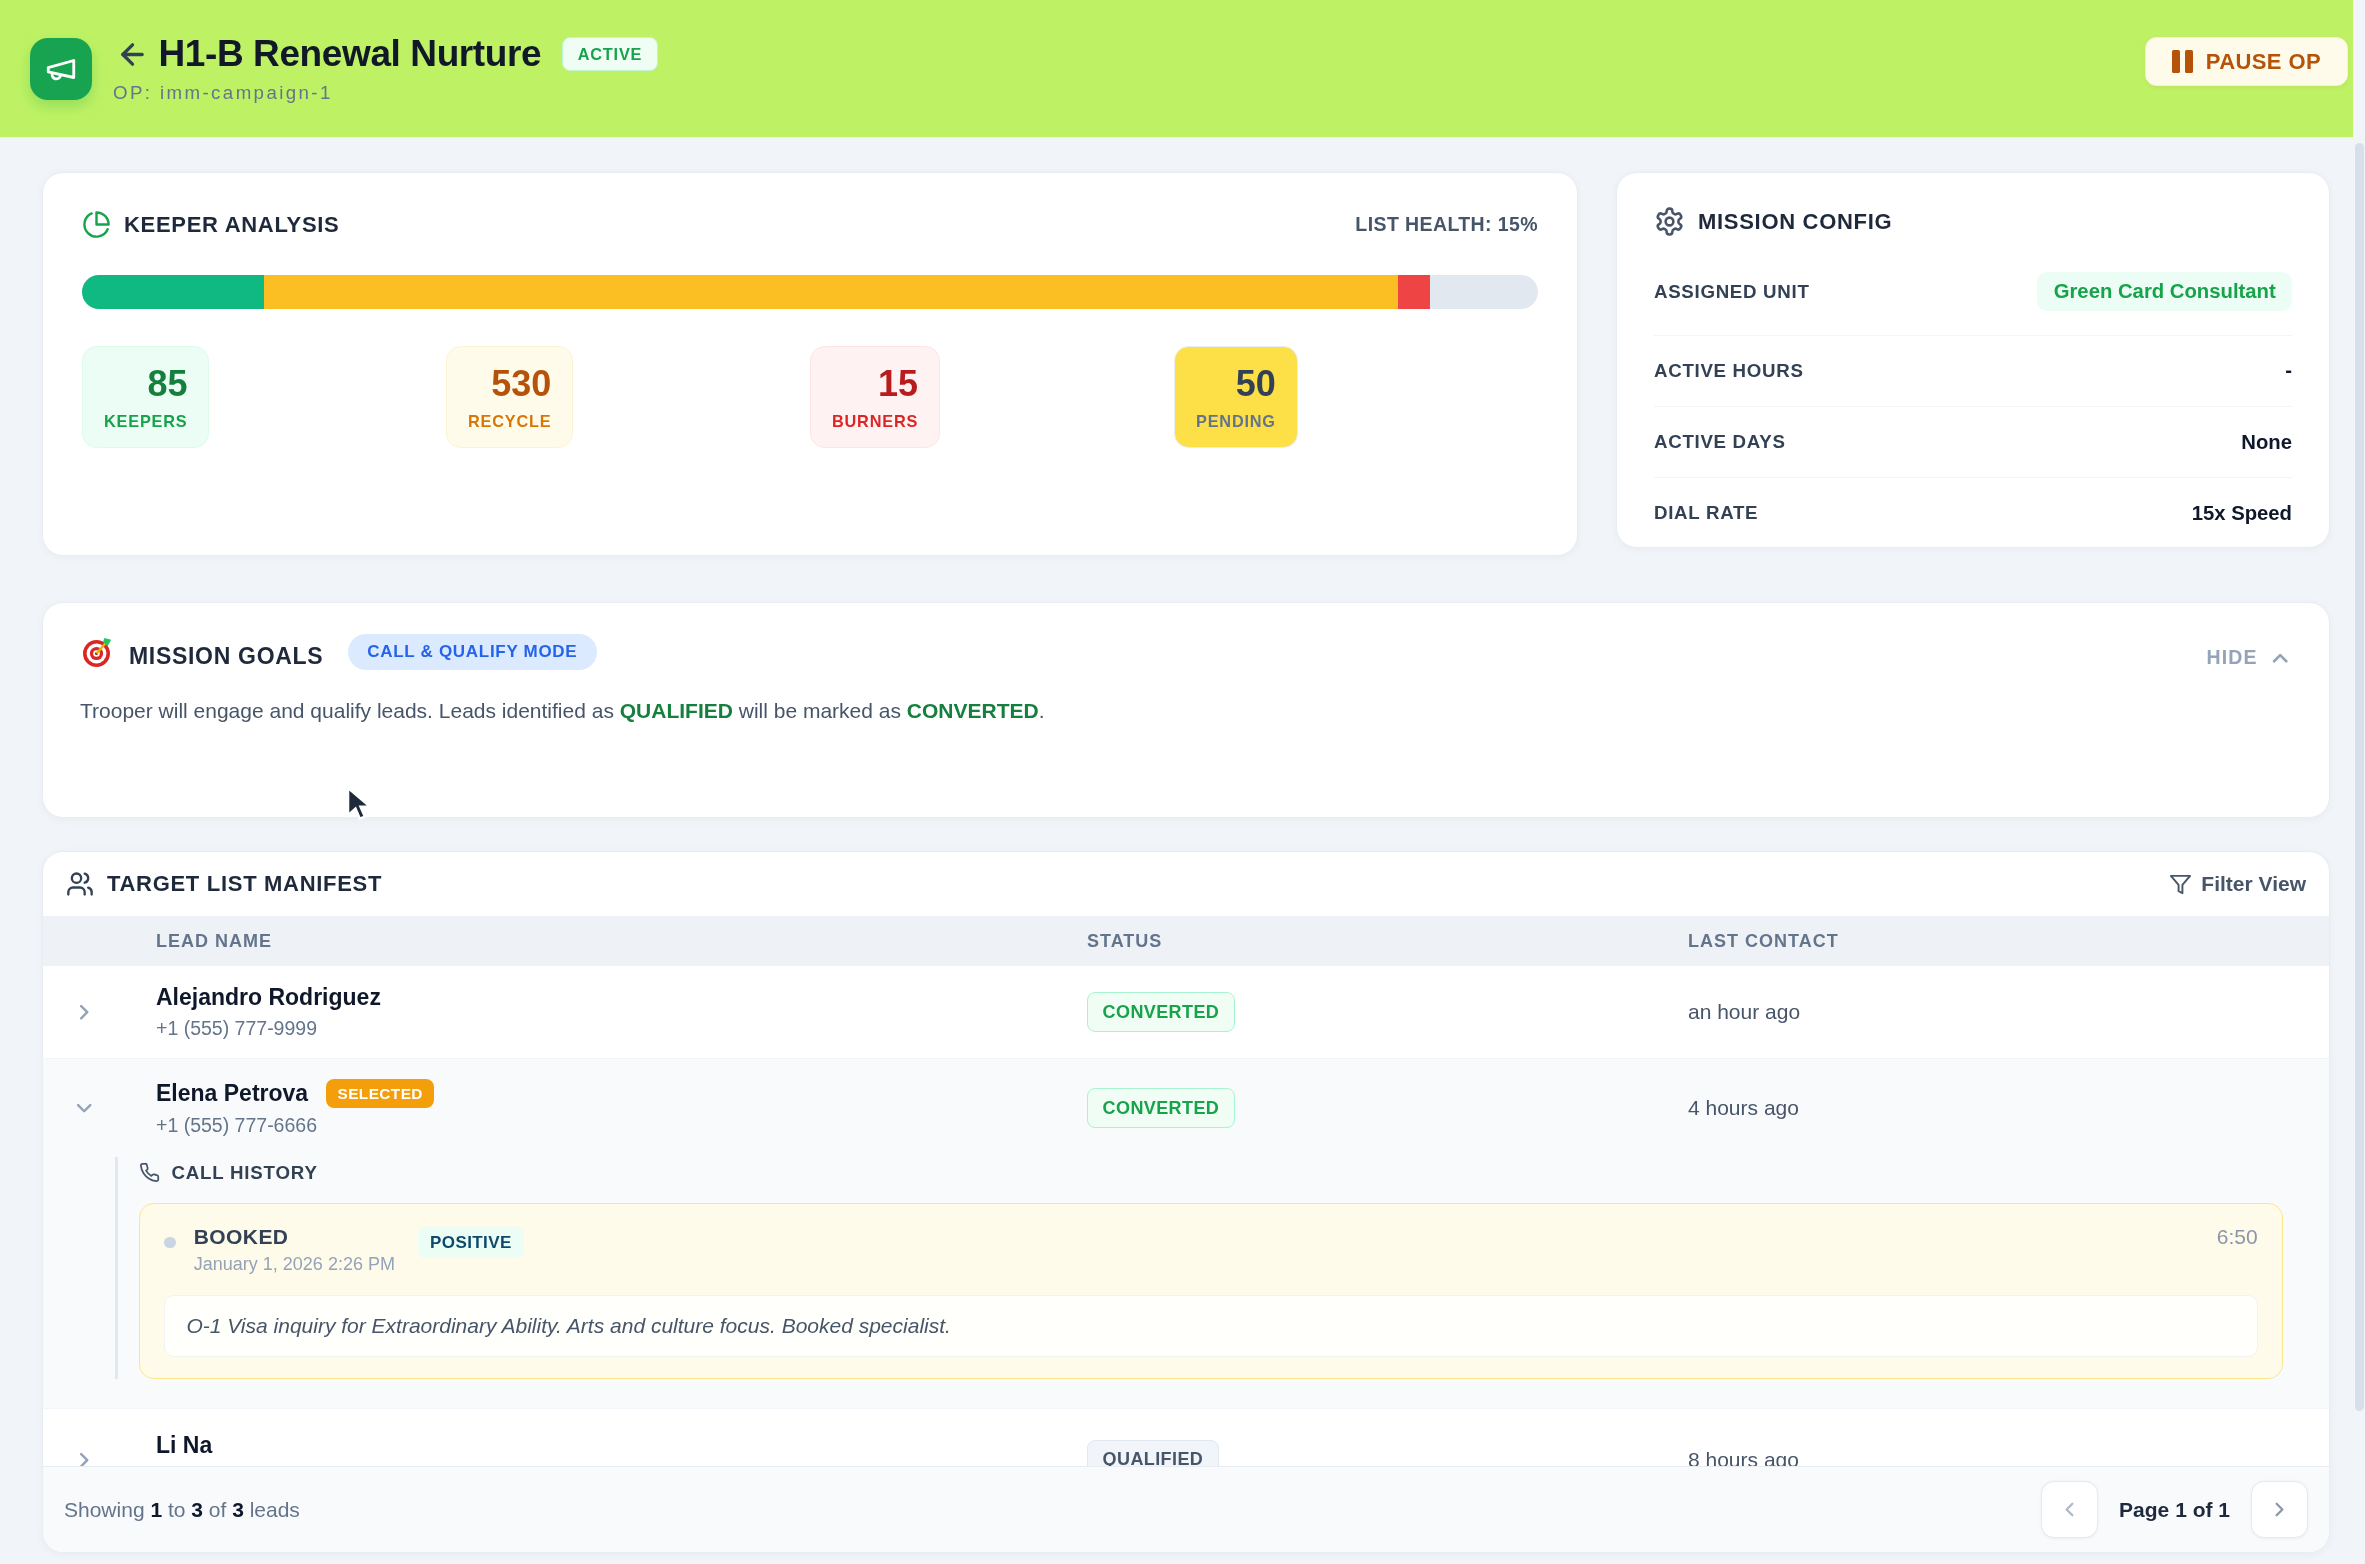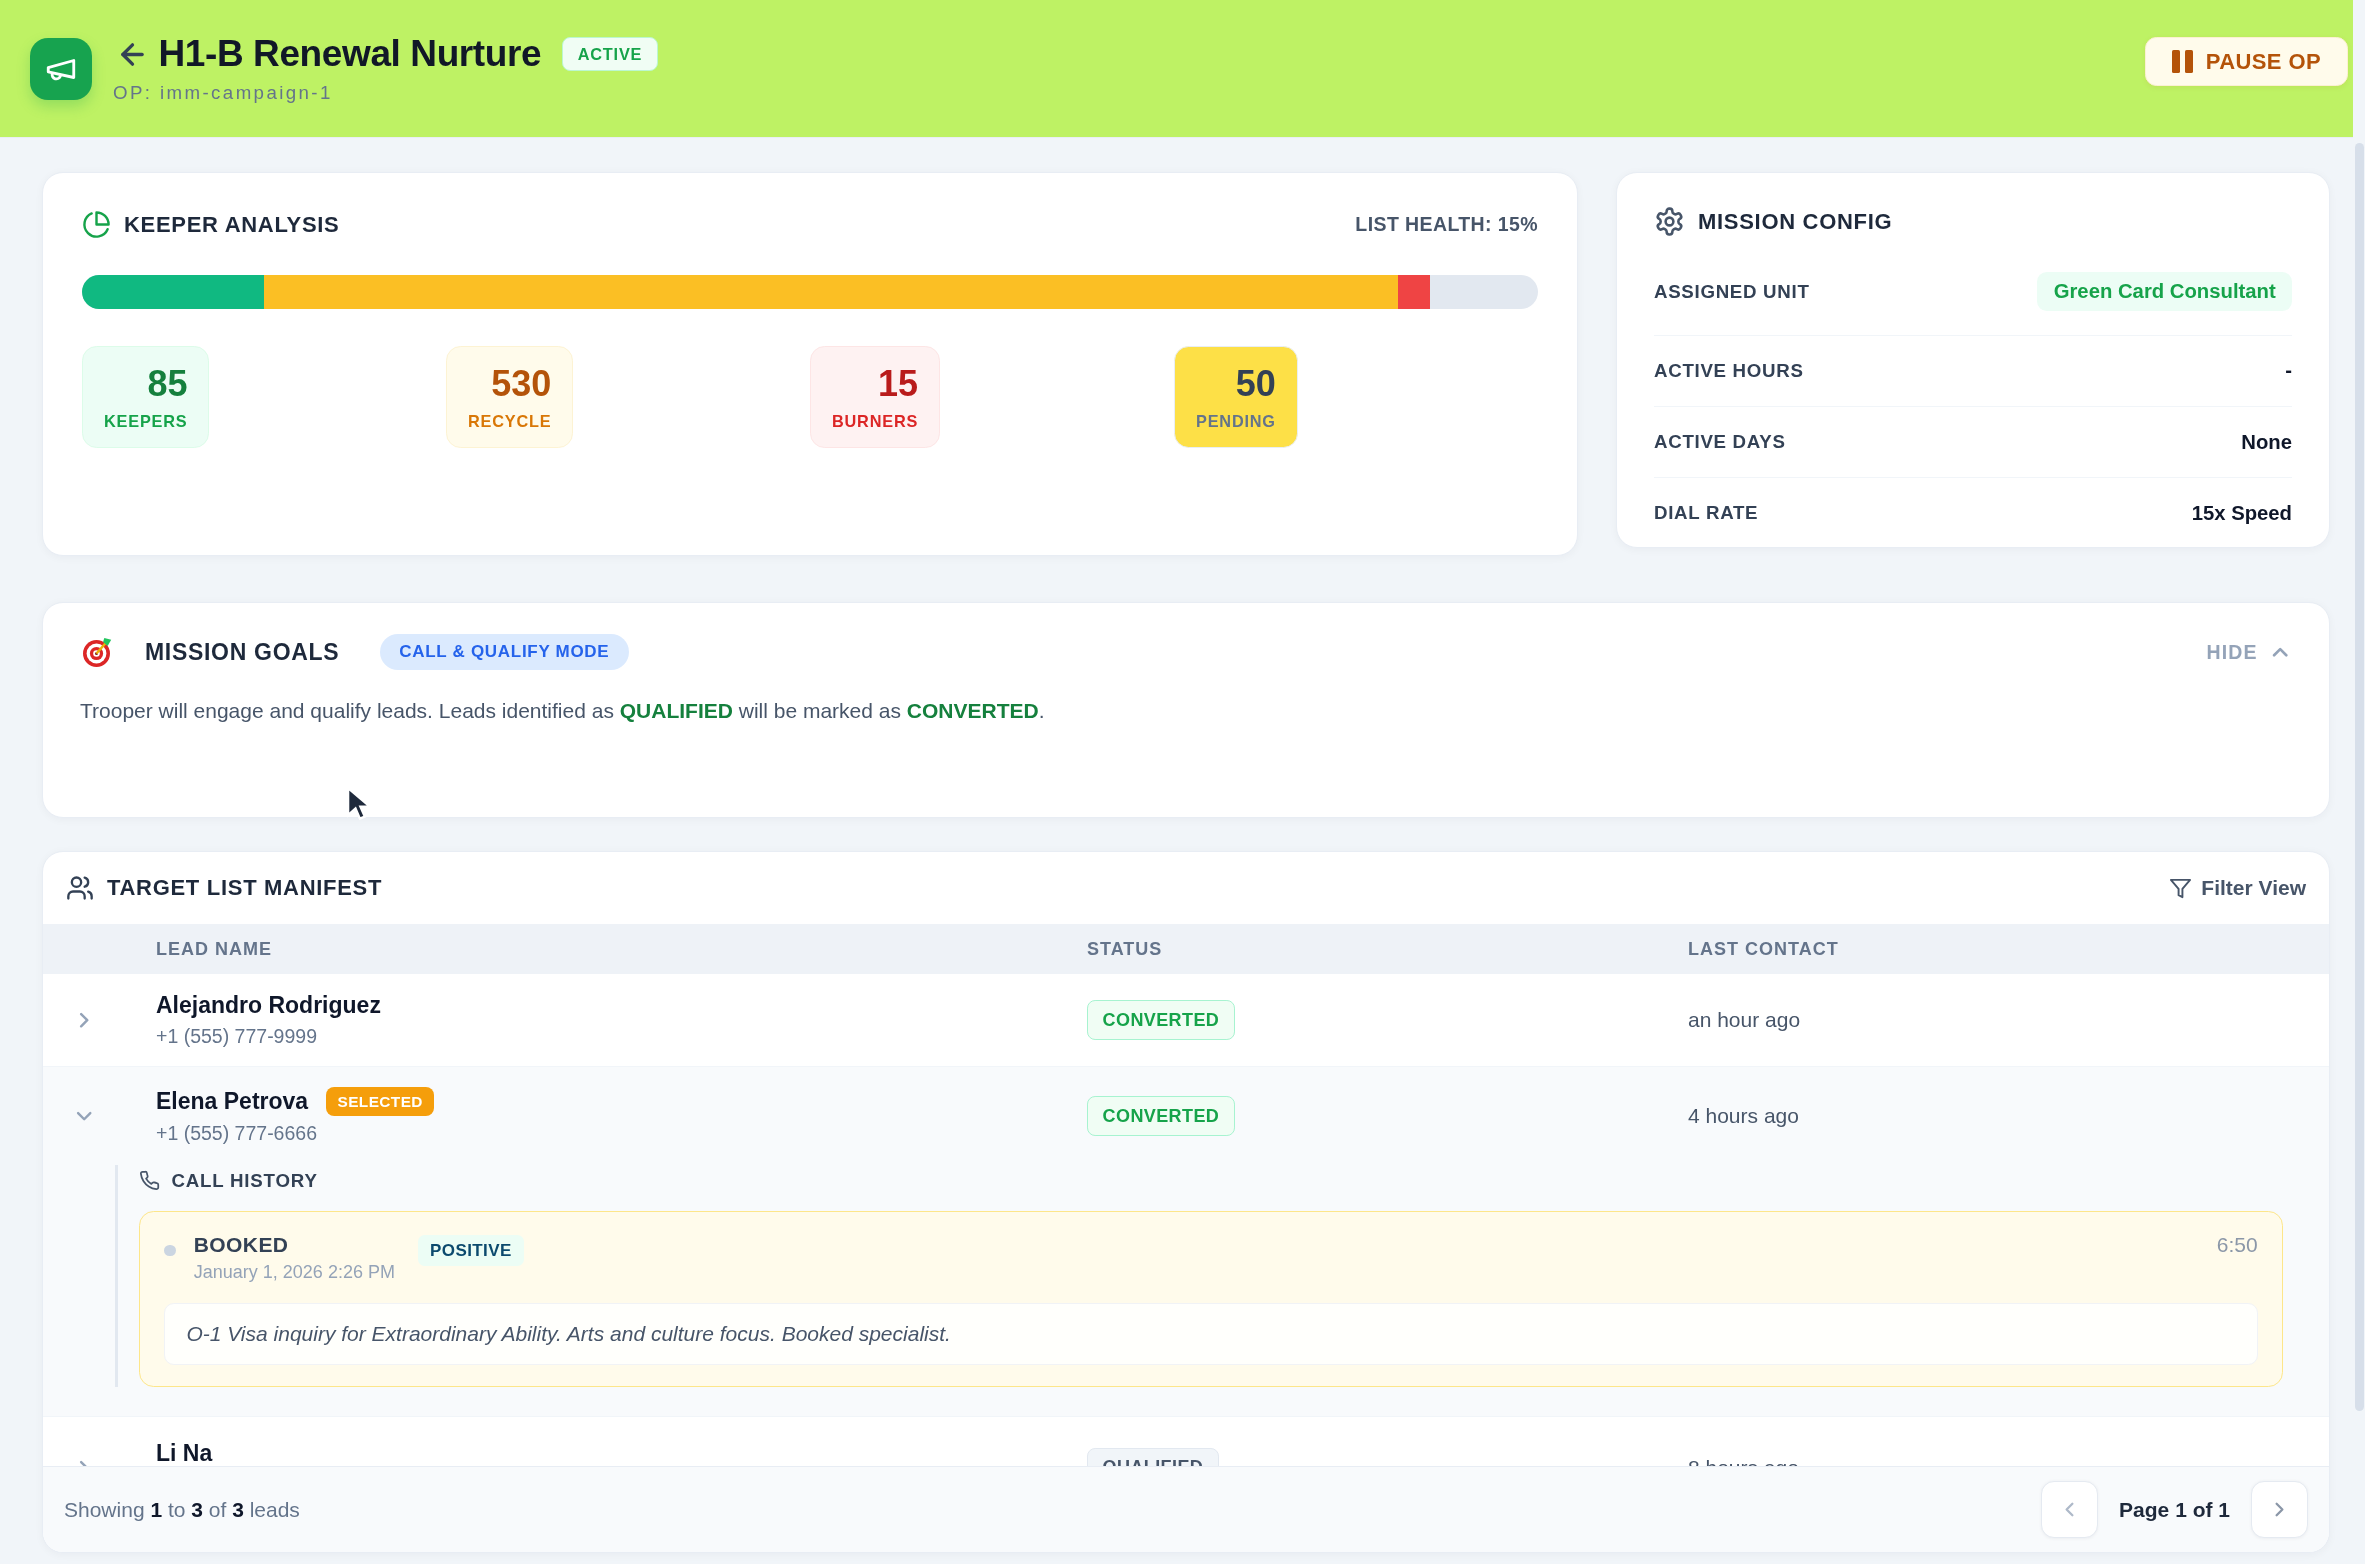--- a/index.html
+++ b/index.html
@@ -78,34 +78,34 @@
   #config-card { left:1616px; top:172px; width:714px; height:376px; padding:33px 37px; }
   .config-rows { margin-top:11.4px; }
   .config-row { display:flex; align-items:center; justify-content:space-between; padding:23.6px 0; border-bottom:1.6px solid #f1f5f9; }
   .config-row:last-child { border-bottom:none; }
   .config-label { font-size:18.7px; font-weight:700; color:#334155; letter-spacing:0.7px; }
   .config-value { font-size:20.3px; font-weight:700; color:#0f172a; }
   .unit-pill { background:#ecfdf5; color:#16a34a; font-size:20.3px; font-weight:700; padding:8.1px 16.3px; border-radius:9.8px; }
 
   
   #goals-card { left:42px; top:602px; width:2288px; height:216px; padding:31px 37px; }
-  .goals-head { display:flex; align-items:center;gap:16px; }
+  .goals-head { display:flex; align-items:flex-end; }
   .mode-badge {
     margin-left:24.4px; background:#dbeafe; color:#2563eb; font-size:17px; font-weight:800;
     letter-spacing:0.7px; padding:8.1px 19.5px; border-radius:812px;
   }
   .hide-toggle { margin-left:auto; display:flex; align-items:center; gap:9.8px; cursor:pointer; }
   .hide-label { font-size:19.5px; font-weight:800; color:#94a3b8; letter-spacing:1.2px; }
   .goals-desc { margin-top:29px; font-size:21px; color:#475569; }
   .goals-desc .hl { font-weight:800; color:#15803d; }
   .goals-rec { margin-top:16.3px; font-size:21px; font-style:italic; color:#ea580c; }
 
   
   #target-card { left:42px; top:851px; width:2288px; height:702px; padding:0; overflow:hidden; }
-  .target-head { height:72px; display:flex; align-items:center; justify-content:space-between; padding:0 23px; }
+  .target-head { height:64px; display:flex; align-items:center; justify-content:space-between; padding:0 23px; }
   .filter-view { display:flex; align-items:center; gap:9.8px; cursor:pointer; }
   .filter-label { font-size:21px; font-weight:600; color:#475569; }
   .tbl-grid { display:grid; grid-template-columns:113px 931px 601px 1fr; align-items:center; }
   .tbl-header { height:50px; background:#eef2f7; }
   .tbl-header .th { font-size:18px; font-weight:700; color:#64748b; letter-spacing:1px; }
   .lead-row { border-bottom:1.6px solid #f1f5f9; }
   .row-main { height:92px; }
   .chev-cell { display:flex; justify-content:flex-start; padding-left:29px; cursor:pointer; }
   .lead-name-line { display:flex; align-items:center; gap:18px; }
   .lead-name { font-size:23px; font-weight:700; color:#0f172a; }

